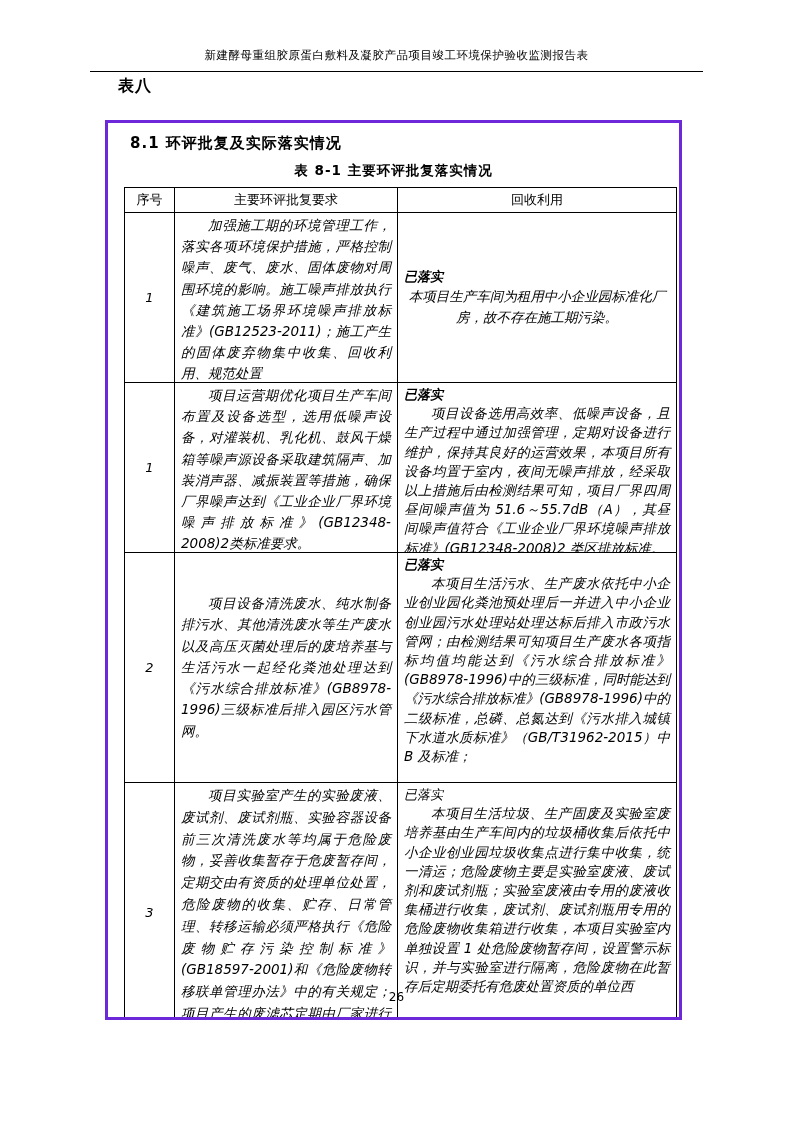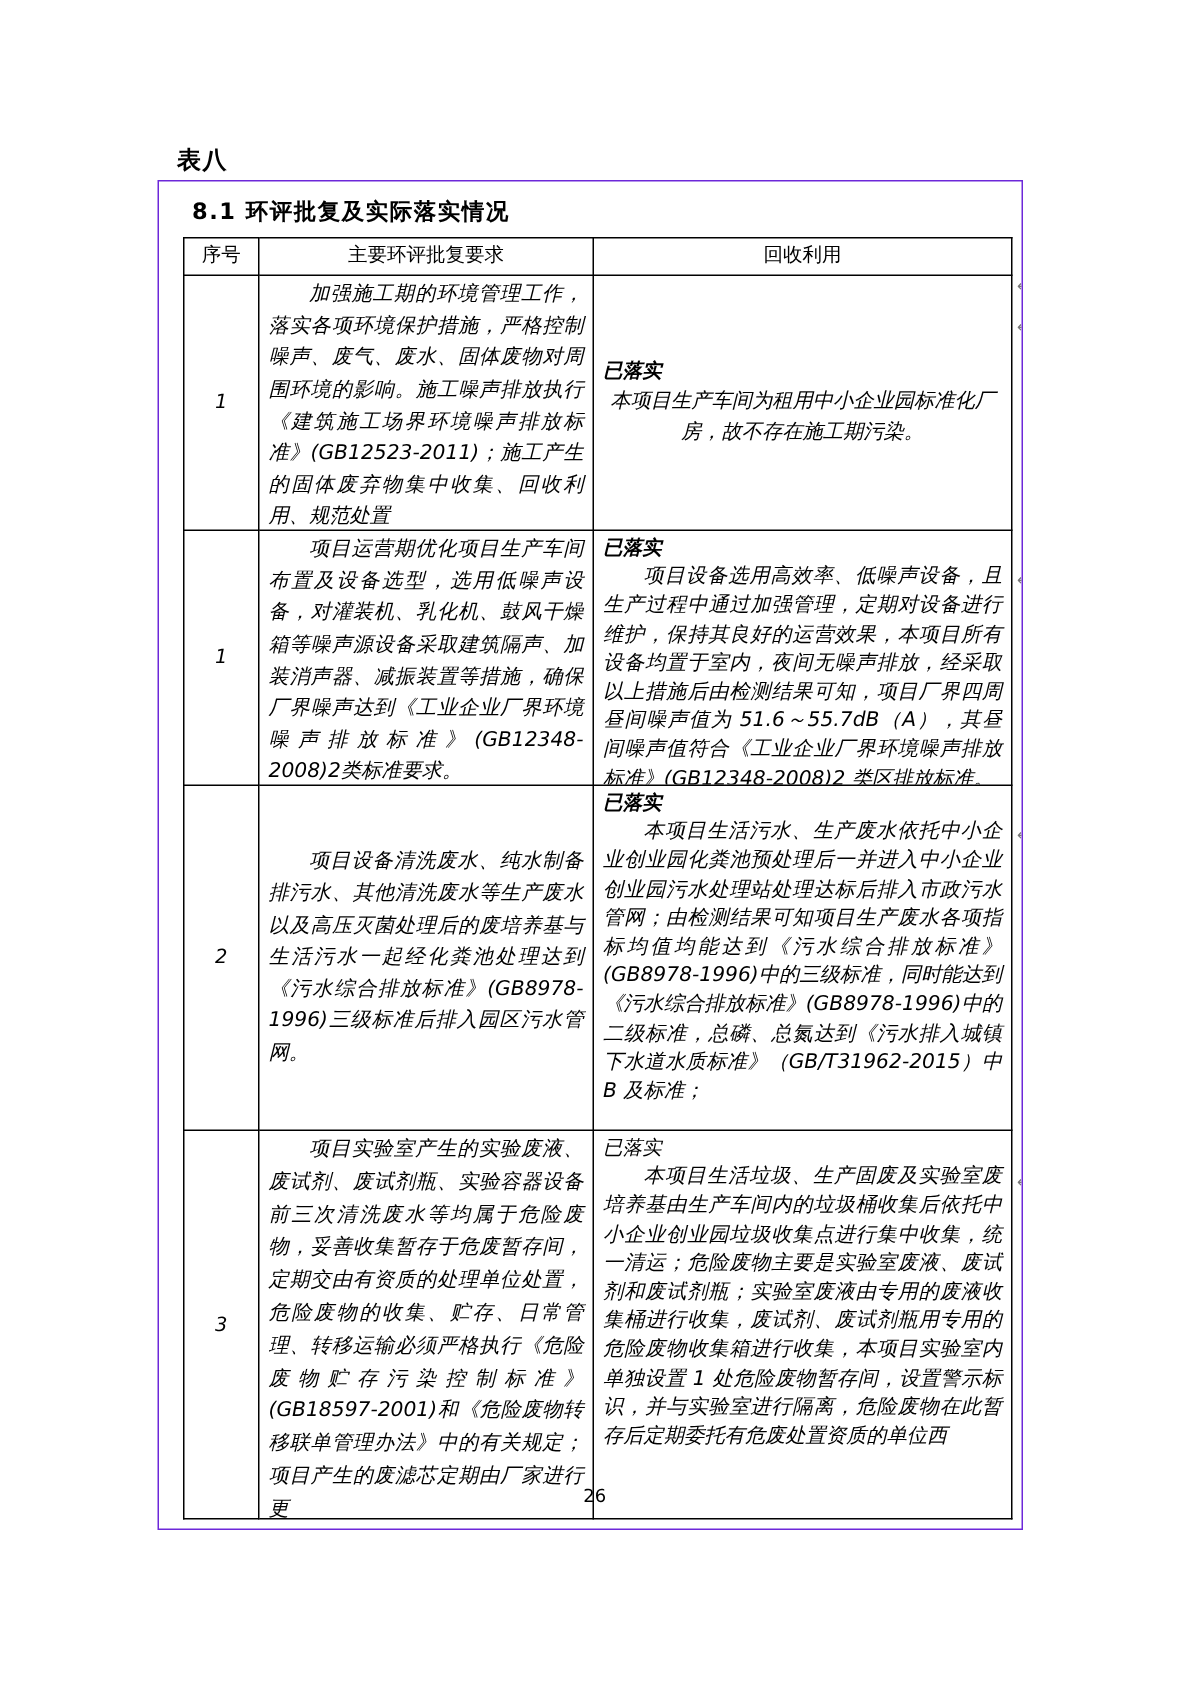--- a/index.html
+++ b/index.html
@@ -15,28 +15,28 @@
 
   
   .doc-header{
     position:absolute;left:90px;top:48px;width:613px;
     text-align:center;font-size:11.5px;letter-spacing:.5px;
     padding-bottom:8px;border-bottom:1px solid #000;
   }
 
   
   .table8-label{
-    position:absolute;left:118px;top:97px;
+    position:absolute;left:118px;top:76px;
     font-size:16px;font-weight:bold;letter-spacing:1px;
   }
 
   
   .outer-frame{
     position:absolute;left:105px;top:120px;width:577px;height:900px;
-    border:1px solid #6d28d9;box-sizing:border-box;overflow:hidden;
+    border:3px solid #6d28d9;box-sizing:border-box;overflow:hidden;
     background:#fff;
   }
   .section-heading{
     margin:11px 0 0 22px;
     font-size:15px;font-weight:bold;letter-spacing:1px;
   }
   .table-caption{
     margin-top:9px;text-align:center;
     font-size:13.5px;font-weight:bold;letter-spacing:1px;
   }
@@ -80,26 +80,30 @@
   .page-number{
     position:absolute;left:0;top:990px;width:793px;
     text-align:center;font-size:12px;
   }
 </style>
 </head>
 <body>
 
 <div class="page">
 
+  <div class="doc-header">
+    <span>新建酵母重组胶原蛋白敷料及凝胶产品项目竣工环境保护验收监测报告表</span>
+  </div>
 
   <div class="table8-label">表八</div>
 
   <div class="outer-frame">
 
     <div class="section-heading">8.1  环评批复及实际落实情况</div>
+    <div class="table-caption">表 8-1  主要环评批复落实情况</div>
 
     <table class="main-table">
       <colgroup>
           <col class="c-no">
           <col class="c-req">
           <col class="c-status">
         </colgroup>
       <thead>
         <tr>
           <th class="hcell">序号</th>

